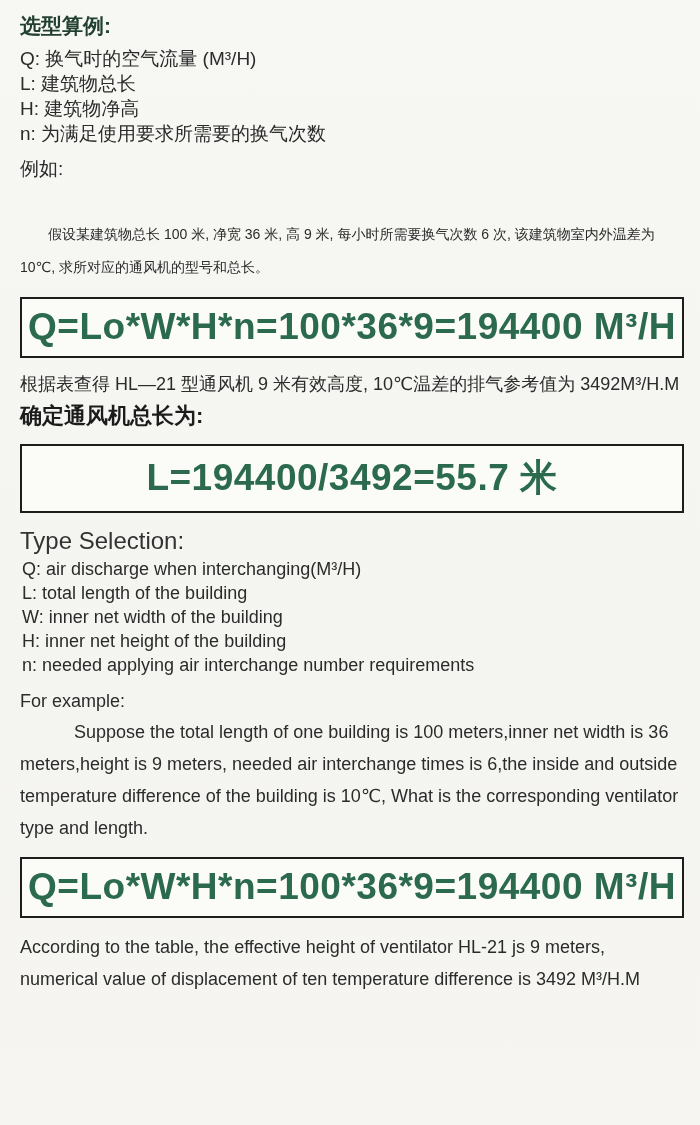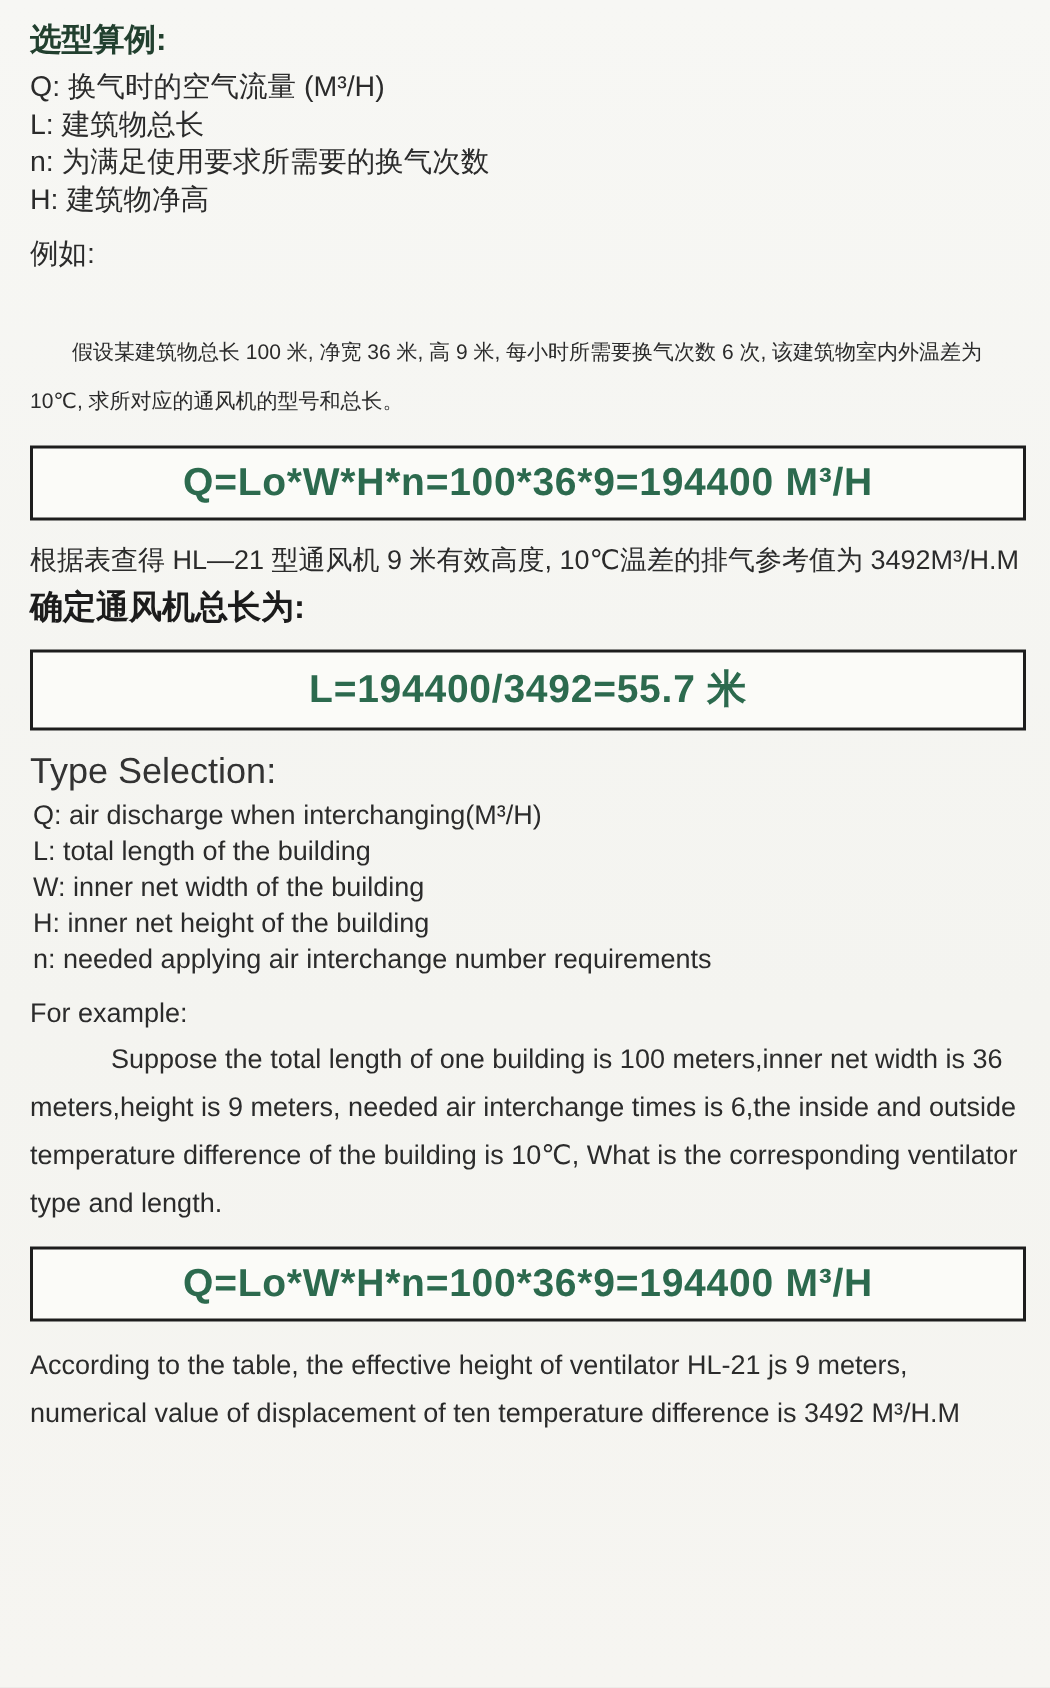--- a/index.html
+++ b/index.html
@@ -46,21 +46,21 @@
     margin-top: 36px;
   }
   .formula-box {
     border: 2px solid #1d1d1d;
     background: #fbfbf8;
     text-align: center;
     padding: 7px 4px 8px 4px;
     margin: 13px 0 13px 0;
   }
   .formula-box .fx {
-    font-size: 26px;
+    font-size: 37px;
     font-weight: bold;
     color: #2c6a4e;
     letter-spacing: 0.5px;
   }
   .note-line {
     font-size: 18px;
     line-height: 26px;
     color: #2b2b2b;
   }
   .h-mid-cn {
@@ -103,22 +103,22 @@
 <body>
 
 <div class="page">
 
   <div class="h-small-cn">选型算例:</div>
 
 
   <ul class="def-list-cn">
     <li>Q: 换气时的空气流量 (M³/H)</li>
     <li>L: 建筑物总长</li>
+    <li>H: 建筑物净高</li>
     <li>n: 为满足使用要求所需要的换气次数</li>
-    <li>H: 建筑物净高</li>
   </ul>
 
   <div class="label-line">例如:</div>
 
   <p class="para-cn">假设某建筑物总长 100 米, 净宽 36 米, 高 9 米, 每小时所需要换气次数 6 次, 该建筑物室内外温差为 10℃, 求所对应的通风机的型号和总长。</p>
 
   <div class="formula-box">
     <span class="fx">Q=Lo*W*H*n=100*36*9=194400 M³/H</span>
   </div>
 

